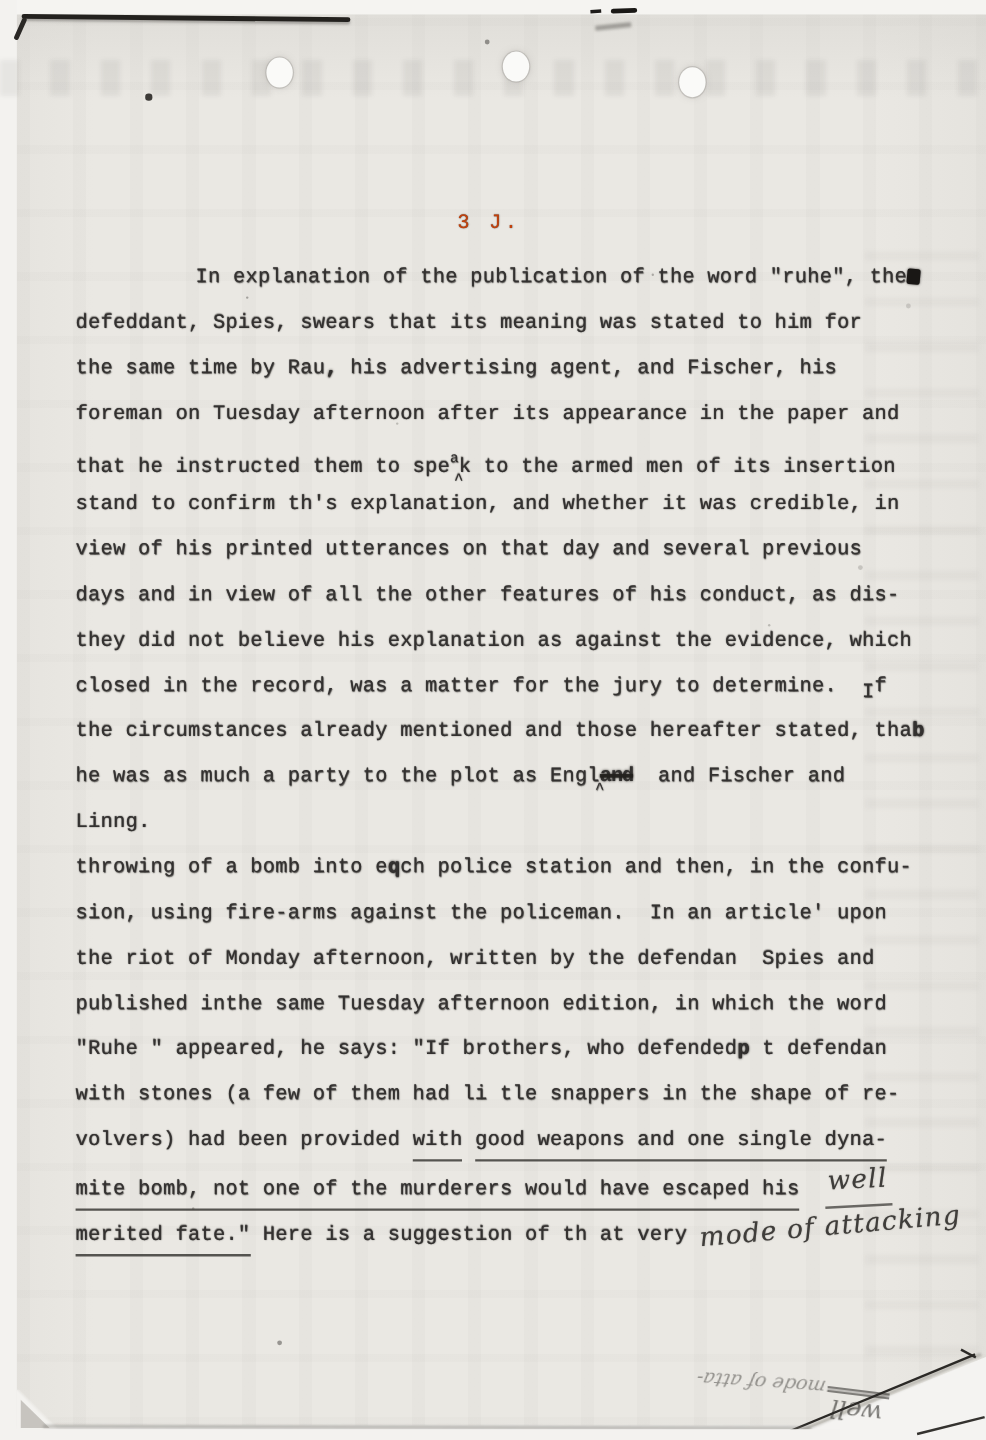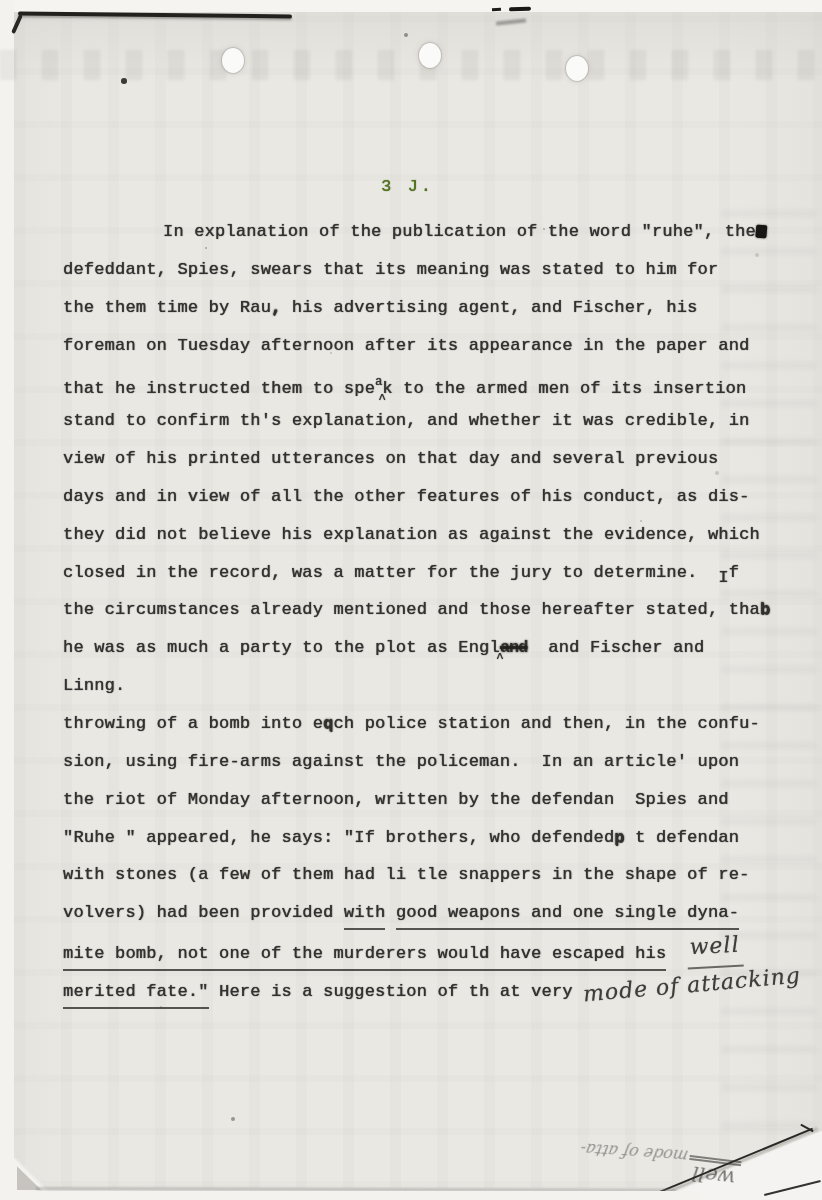--- a/index.html
+++ b/index.html
@@ -59,21 +59,21 @@
   
   .hole{position:absolute;width:22px;height:25px;border-radius:50%;
     background:#fafaf8;
     box-shadow:0 0 0 1px rgba(165,162,157,.45), 0 0 5px rgba(165,162,157,.5);}
   .hole-1{left:222px;top:48px;}
   .hole-2{left:419px;top:43px;}
   .hole-3{left:566px;top:56px;}
   
   .heading{
     position:absolute;left:381px;top:177px;
-    font-size:17px;letter-spacing:3px;color:#4d7c0f;
+    font-size:17px;letter-spacing:3px;color:#c2410c;
     text-shadow:0.3px 0.4px 1px rgba(44,42,39,.9);
   }
   .text-block{
     position:absolute;left:63px;top:213px;width:745px;
     font-size:17px;line-height:37.85px;letter-spacing:0.2px;
     color:#333130;
     text-shadow:0.35px 0.45px 1px rgba(46,44,41,.85), -0.2px -0.1px 0.8px rgba(46,44,41,.45);
   }
   .line{white-space:pre;height:37.85px;}
   .line.indent{padding-left:100px;}
@@ -171,34 +171,35 @@
 
 <div class="hole hole-1"></div>
 <div class="hole hole-2"></div>
 <div class="hole hole-3"></div>
 
 <div class="heading">3 J.</div>
 
 <div class="text-block" id="typed-lines">
     <div class="line indent"><span class="seg p">In explanation of the publication of the word "ruhe", the</span><span class="seg blot"></span></div>
     <div class="line"><span class="seg p">defeddant, Spies, swears that its meaning was stated to him for</span></div>
-    <div class="line"><span class="seg p">the them time by Rau</span><span class="seg ot">,</span><span class="seg p"> his advertising agent, and Fischer, his</span></div>
+    <div class="line"><span class="seg p">the same time by Rau</span><span class="seg ot">,</span><span class="seg p"> his advertising agent, and Fischer, his</span></div>
     <div class="line"><span class="seg p">foreman on Tuesday afternoon after its appearance in the paper and</span></div>
     <div class="line"><span class="seg p">that he instructed them to spe</span><span class="seg sup">a</span><span class="seg caret">^</span><span class="seg p">k to the armed men of its insertion</span></div>
     <div class="line"><span class="seg p">stand to confirm th's explanation, and whether it was credible, in</span></div>
     <div class="line"><span class="seg p">view of his printed utterances on that day and several previous</span></div>
     <div class="line"><span class="seg p">days and in view of all the other features of his conduct, as dis-</span></div>
     <div class="line"><span class="seg p">they did not believe his explanation as against the evidence, which</span></div>
     <div class="line"><span class="seg p">closed in the record, was a matter for the jury to determine.  </span><span class="seg sub">I</span><span class="seg p">f</span></div>
     <div class="line"><span class="seg p">the circumstances already mentioned and those hereafter stated, tha</span><span class="seg ot">b</span></div>
     <div class="line"><span class="seg p">he was as much a party to the plot as Engl</span><span class="seg caret">^</span><span class="seg strike">and</span><span class="seg p">  and Fischer and</span></div>
     <div class="line"><span class="seg p">Linng.</span></div>
     <div class="line"><span class="seg p">throwing of a bomb into e</span><span class="seg ot">q</span><span class="seg p">ch police station and then, in the confu-</span></div>
     <div class="line"><span class="seg p">sion, using fire-arms against the policeman.  In an article' upon</span></div>
     <div class="line"><span class="seg p">the riot of Monday afternoon, written by the defendan  Spies and</span></div>
+    <div class="line"><span class="seg p">published inthe same Tuesday afternoon edition, in which the word</span></div>
     <div class="line"><span class="seg p">"Ruhe " appeared, he says: "If brothers, who defended</span><span class="seg ot">p</span><span class="seg p"> t defendan</span></div>
     <div class="line"><span class="seg p">with stones (a few of them had li tle snappers in the shape of re-</span></div>
     <div class="line"><span class="seg p">volvers) had been provided </span><span class="seg u">with</span><span class="seg p"> </span><span class="seg u">good weapons and one single dyna-</span></div>
     <div class="line"><span class="seg u">mite bomb, not one of the murderers would have escaped his</span><span class="seg p">  </span><span class="seg handu">well</span></div>
     <div class="line"><span class="seg u">merited fate."</span><span class="seg p"> Here is a suggestion of th at very </span><span class="seg hand">mode of attacking</span></div>
   </div>
 
 <div class="corner-fold"></div>
 <div class="fold-edge"></div>
 <div class="ghost-mode">mode of atta-</div>

